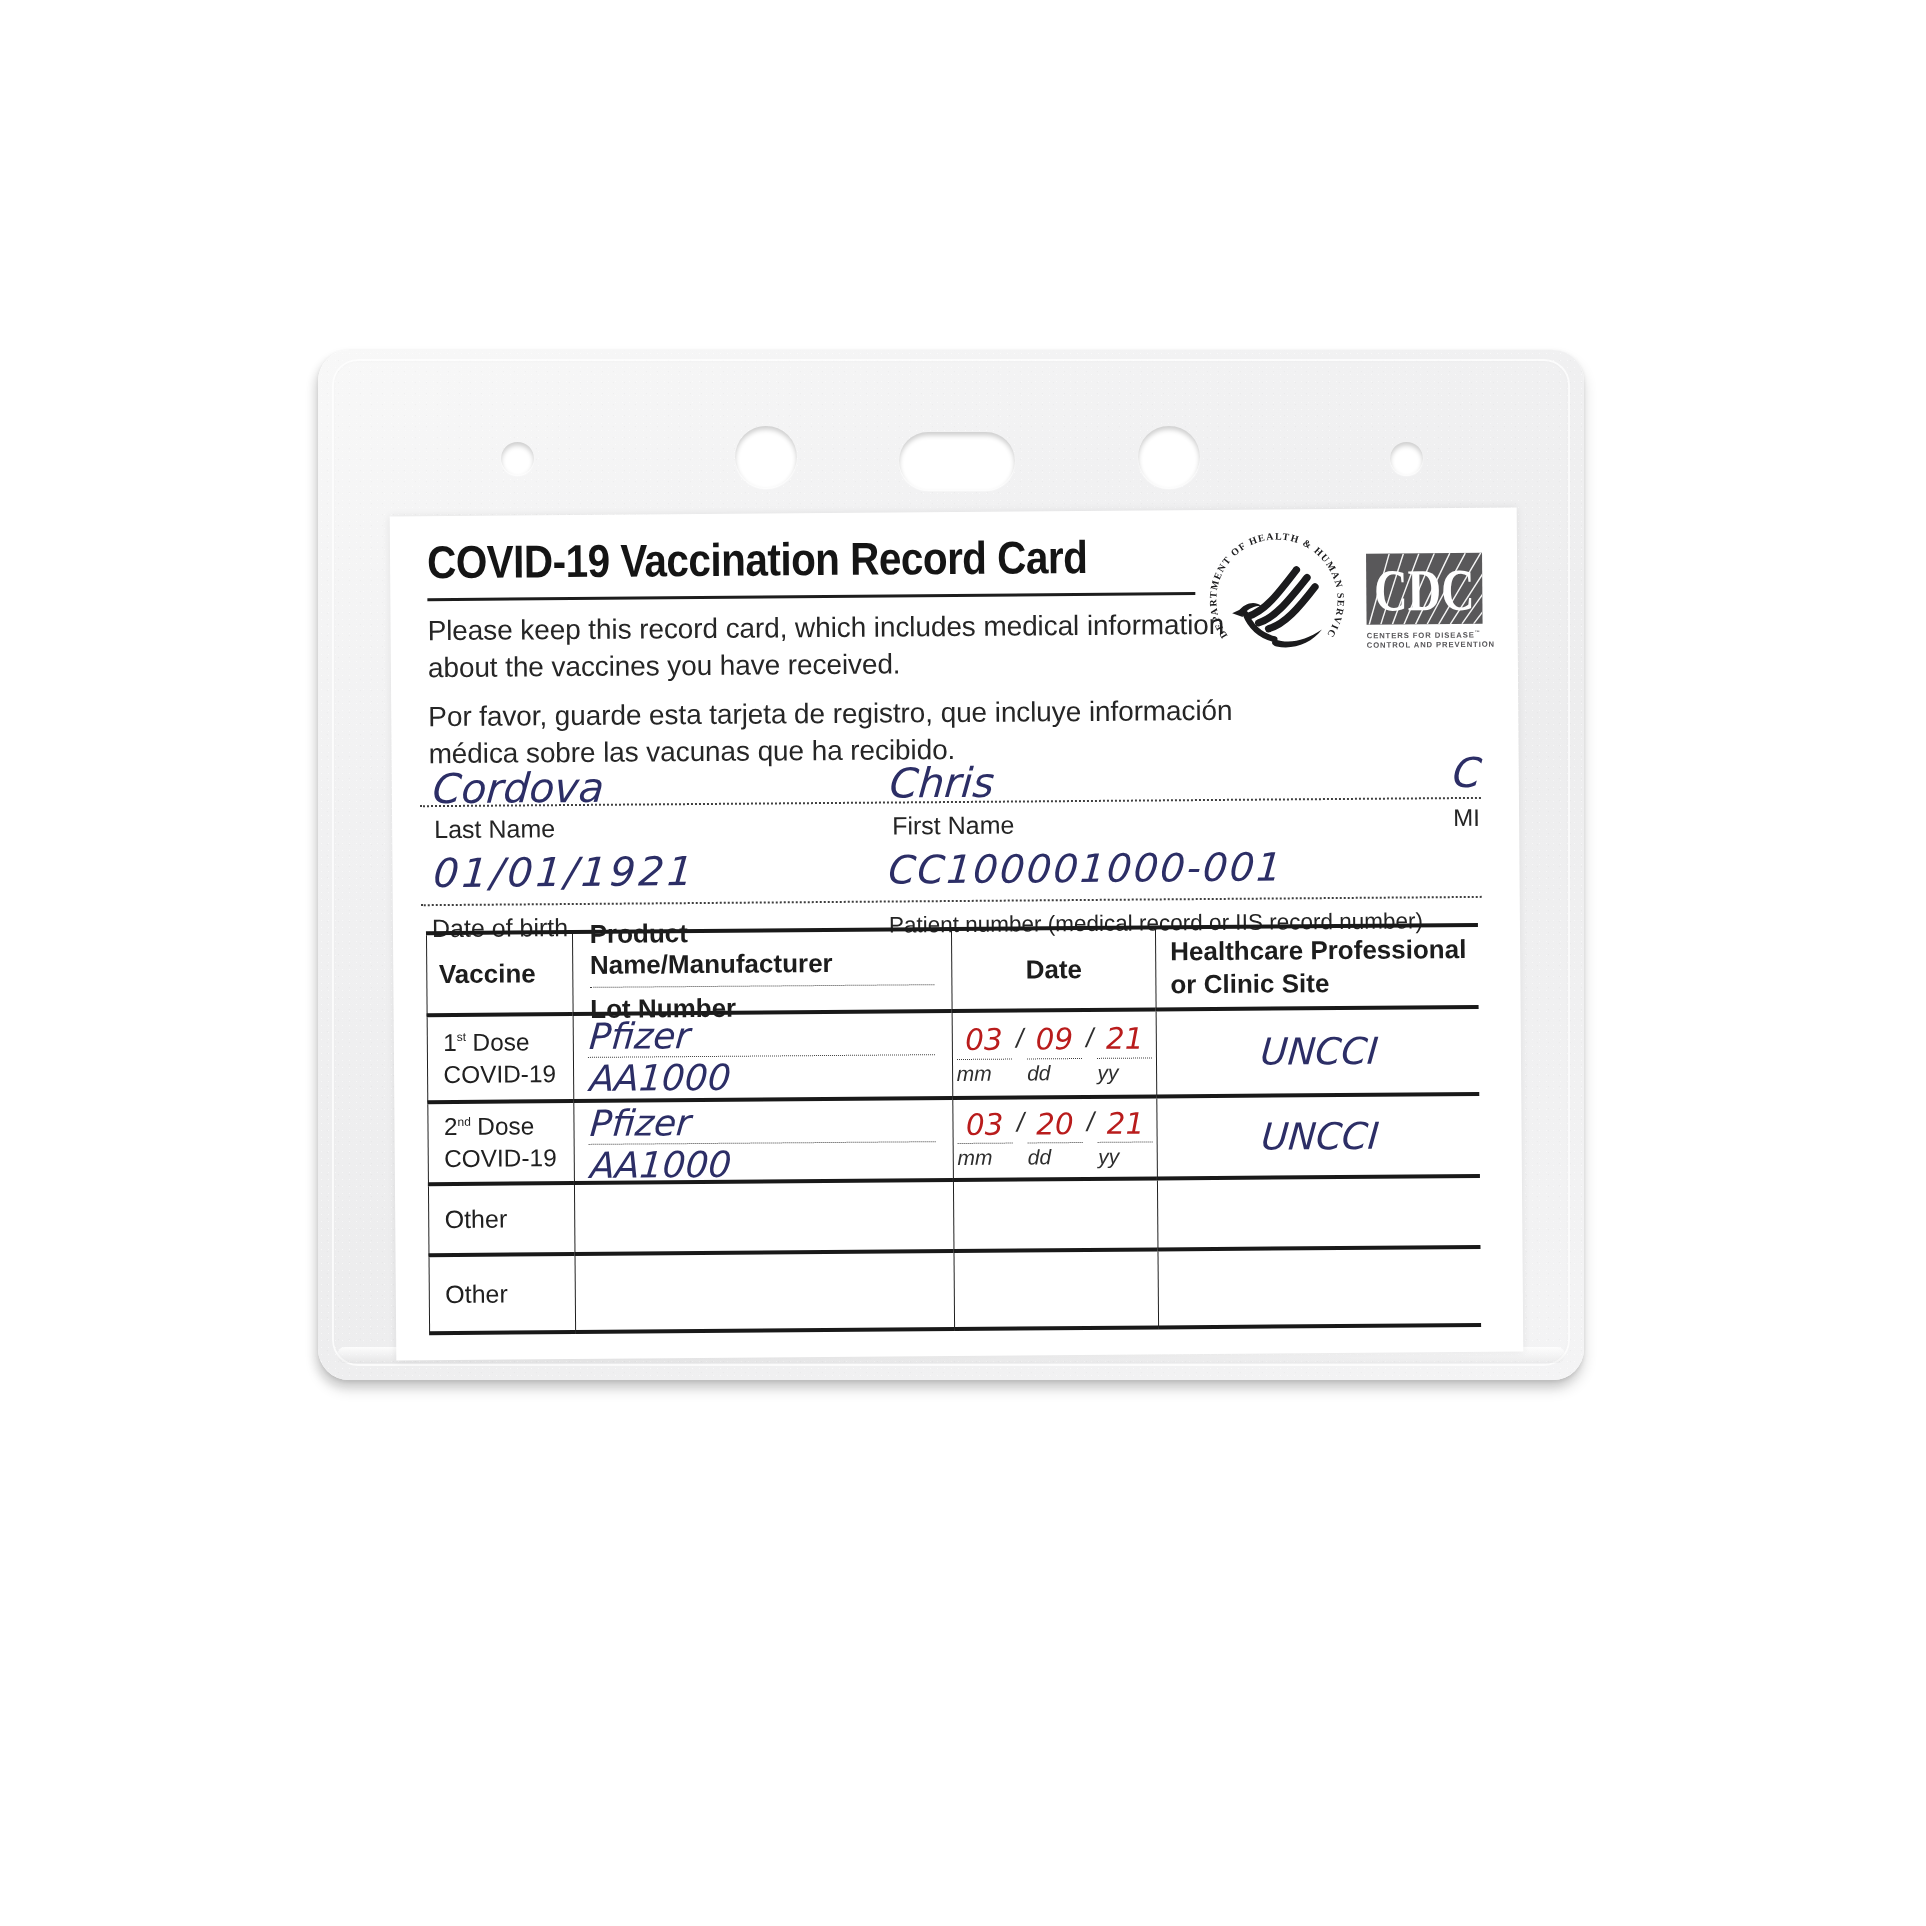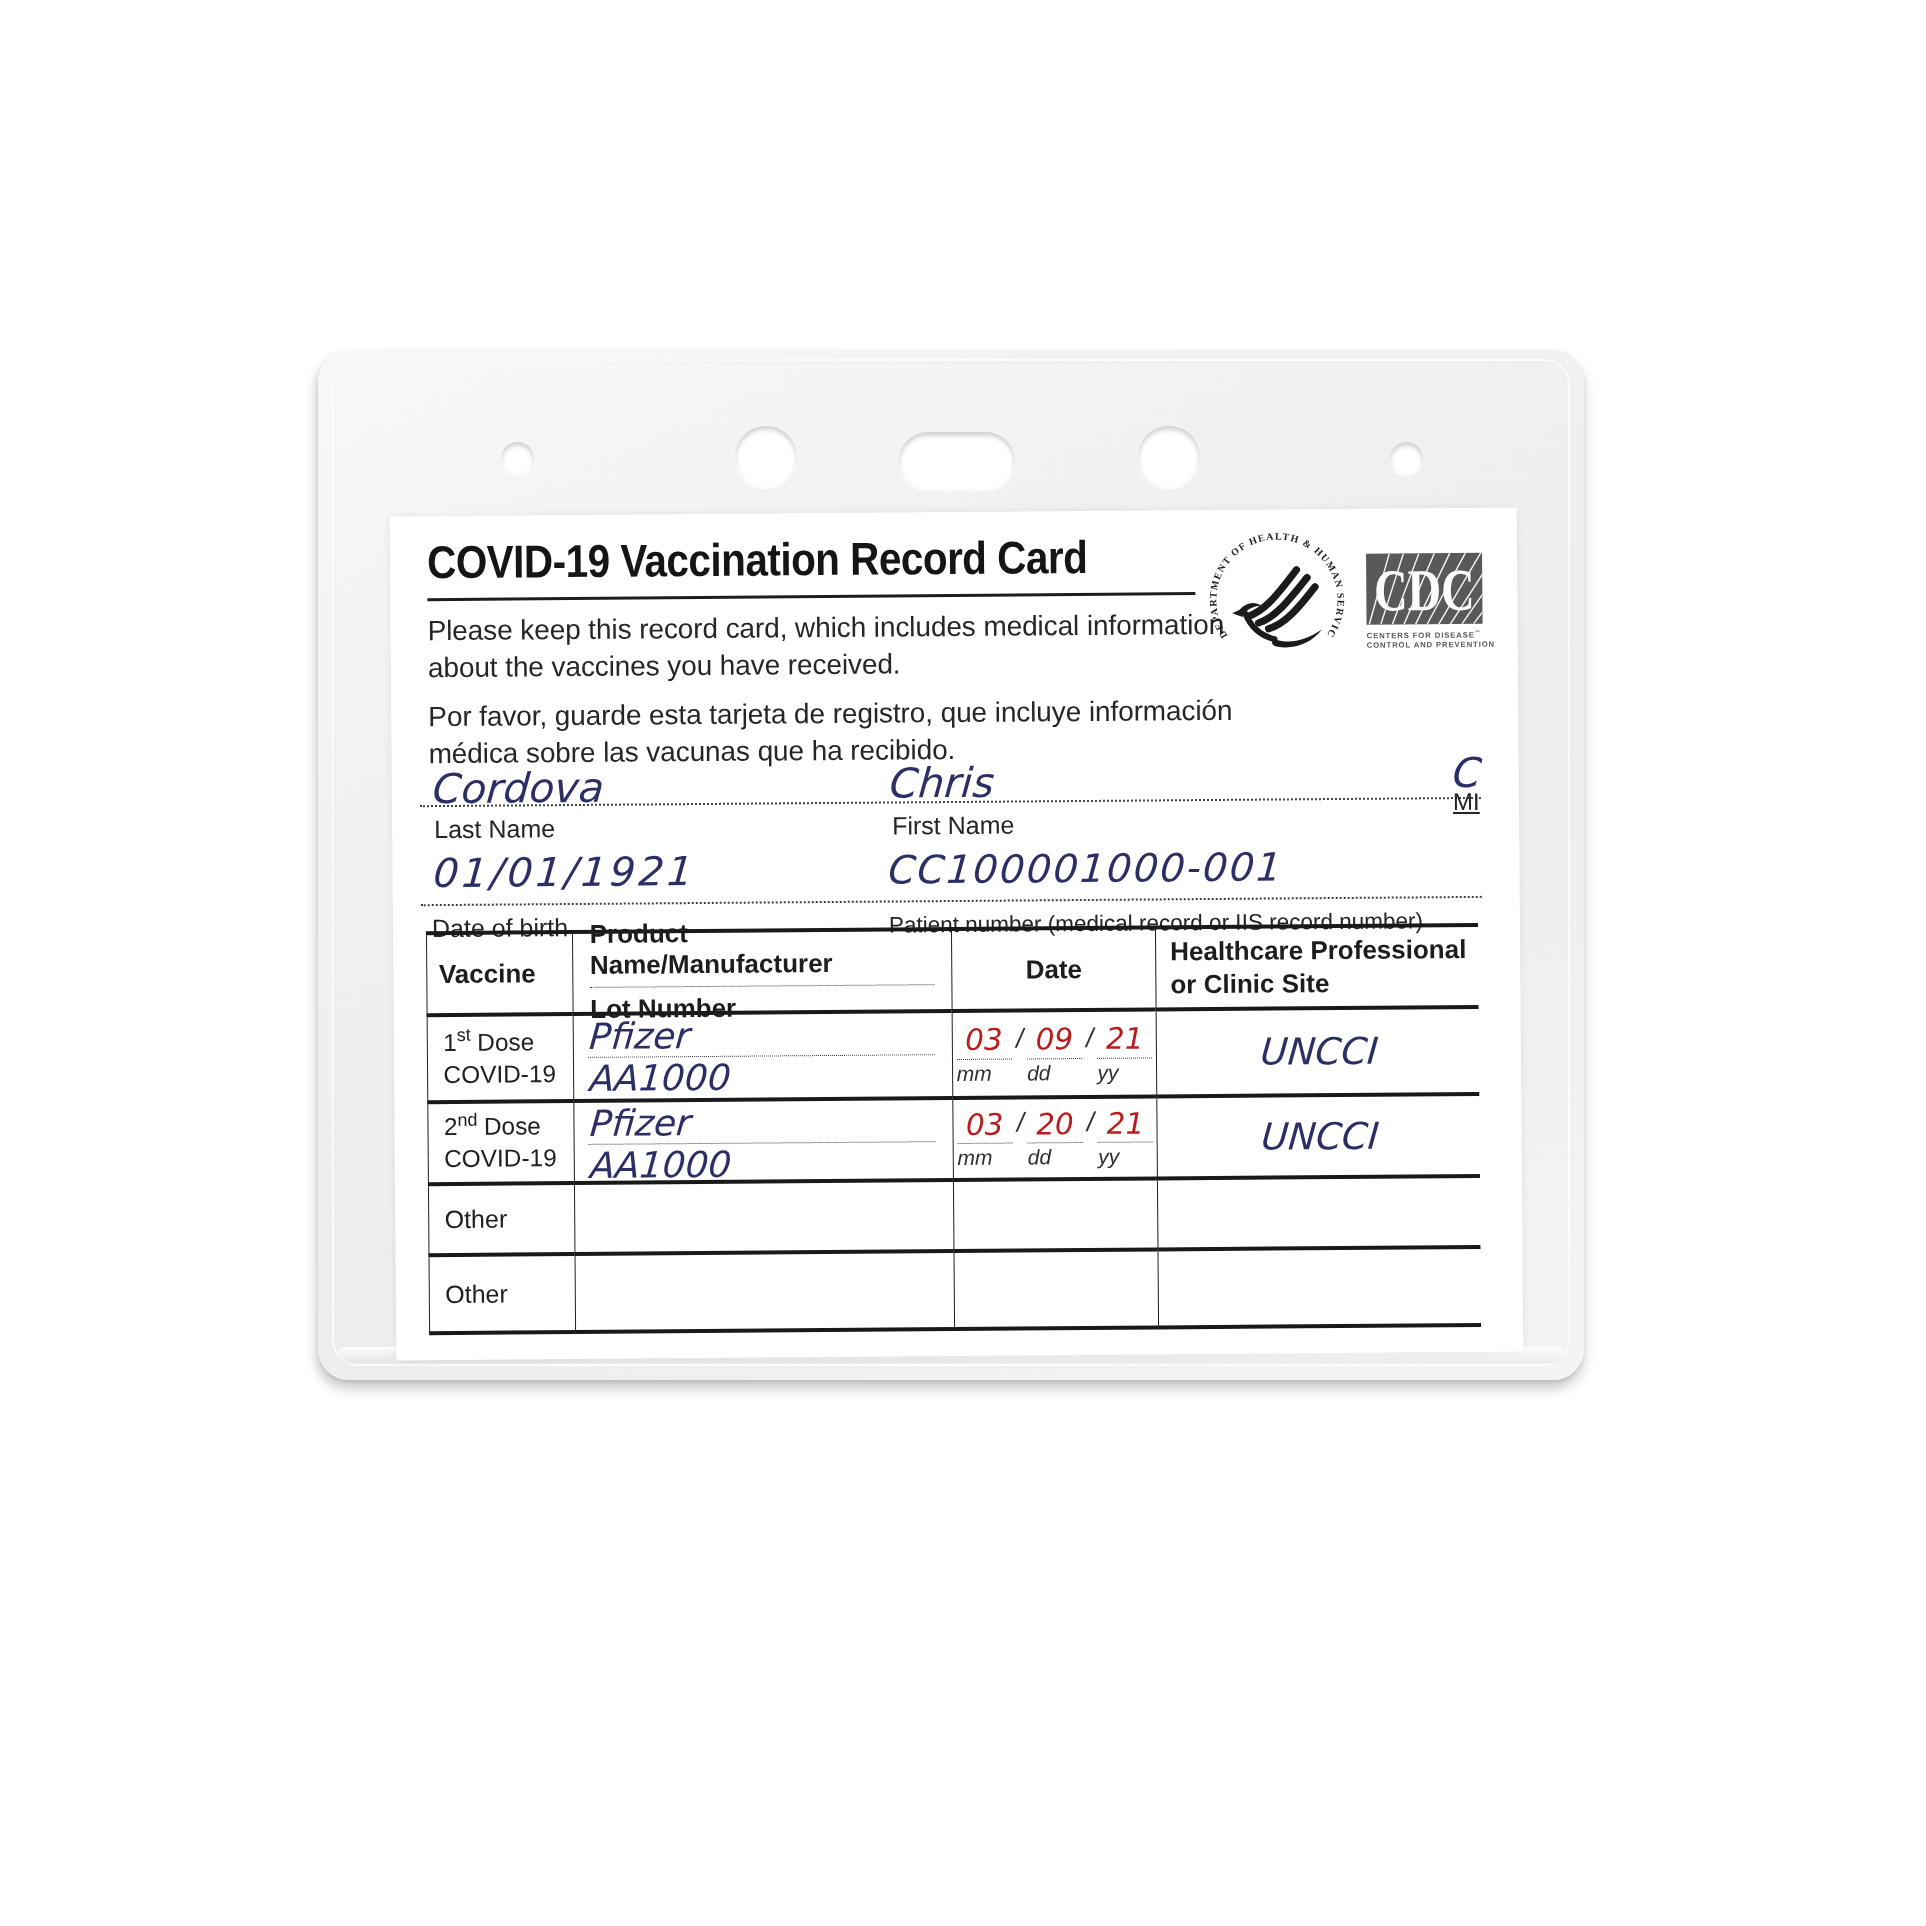--- a/index.html
+++ b/index.html
@@ -82,21 +82,21 @@
   .hw-dob     { left: 39px;  top: 334px; font-size: 40px; letter-spacing: 3.2px; }
   .hw-patient { left: 494px; top: 335px; font-size: 39px; letter-spacing: 1.9px; }
 
   .dotline { border-bottom: 2.6px dotted #3f3f3f; height: 0; }
   .name-dotline { left: 28px; top: 289px; width: 1061px; }
   .dob-dotline  { left: 28px; top: 388px; width: 1061px; }
 
   .field-label { color: #242424; font-size: 25px; }
   .lbl-last    { left: 42px;  top: 299px; }
   .lbl-first   { left: 500px; top: 299px; }
-  .lbl-mi      { left: 1061px; top: 280px; font-size: 24px; text-decoration: underline; }
+  .lbl-mi      { left: 1061px; top: 296px; font-size: 24px; }
   .lbl-dob     { left: 39px;  top: 398px; }
   .lbl-patient { left: 496px; top: 400px; font-size: 22.5px; }
 
   
   .vax-table {
     left: 33px; top: 415px; width: 1052px;
     display: grid;
     grid-template-columns: 146px 379px 204px 323px;
     grid-template-rows: 82px 87px 82px 71px 78px;
     border-top: 4.5px solid #191919;
@@ -107,21 +107,21 @@
   .h-vaccine { display: flex; align-items: center; padding-left: 11.6px; }
   .h-product { display: flex; flex-direction: column; justify-content: center; padding: 5.1px 16.7px 6.4px 16.7px; }
   .h-product .dot-div { border-bottom: 1.9px dotted #3f3f3f; margin: 5.8px 0 6.4px 0; }
   .h-date { display: flex; align-items: center; justify-content: center; }
   .h-site { display: flex; flex-direction: column; justify-content: center; padding-left: 14px; line-height: 33px; }
 
   .cell-dose {
     padding-left: 15.4px; display: flex; flex-direction: column; justify-content: center;
     font-size: 24.4px; line-height: 32px; color: #202020;
   }
-  .cell-dose sup { font-size: 18px; line-height: 0; margin-top: 24px; }
+  .cell-dose sup { font-size: 12px; line-height: 0; margin-top: 24px; }
   .dose-word { margin-left: 6.4px; }
   .cell-other { padding-left: 15.4px; display: flex; align-items: center; font-size: 25px; color: #202020; }
 
   .cell-prod { display: flex; flex-direction: column; padding: 0 16.7px 2.6px 14px; }
   .prod-a { flex: 1.05; display: flex; align-items: center; border-bottom: 1.9px dotted #3f3f3f; }
   .prod-b { flex: 1; display: flex; align-items: center; }
   .cell-prod .hw { position: static; font-size: 36px; }
 
   .cell-date { display: flex; flex-direction: column; justify-content: center; align-items: center; padding: 0 2.6px; }
   .date-row { display: flex; align-items: flex-end; }

